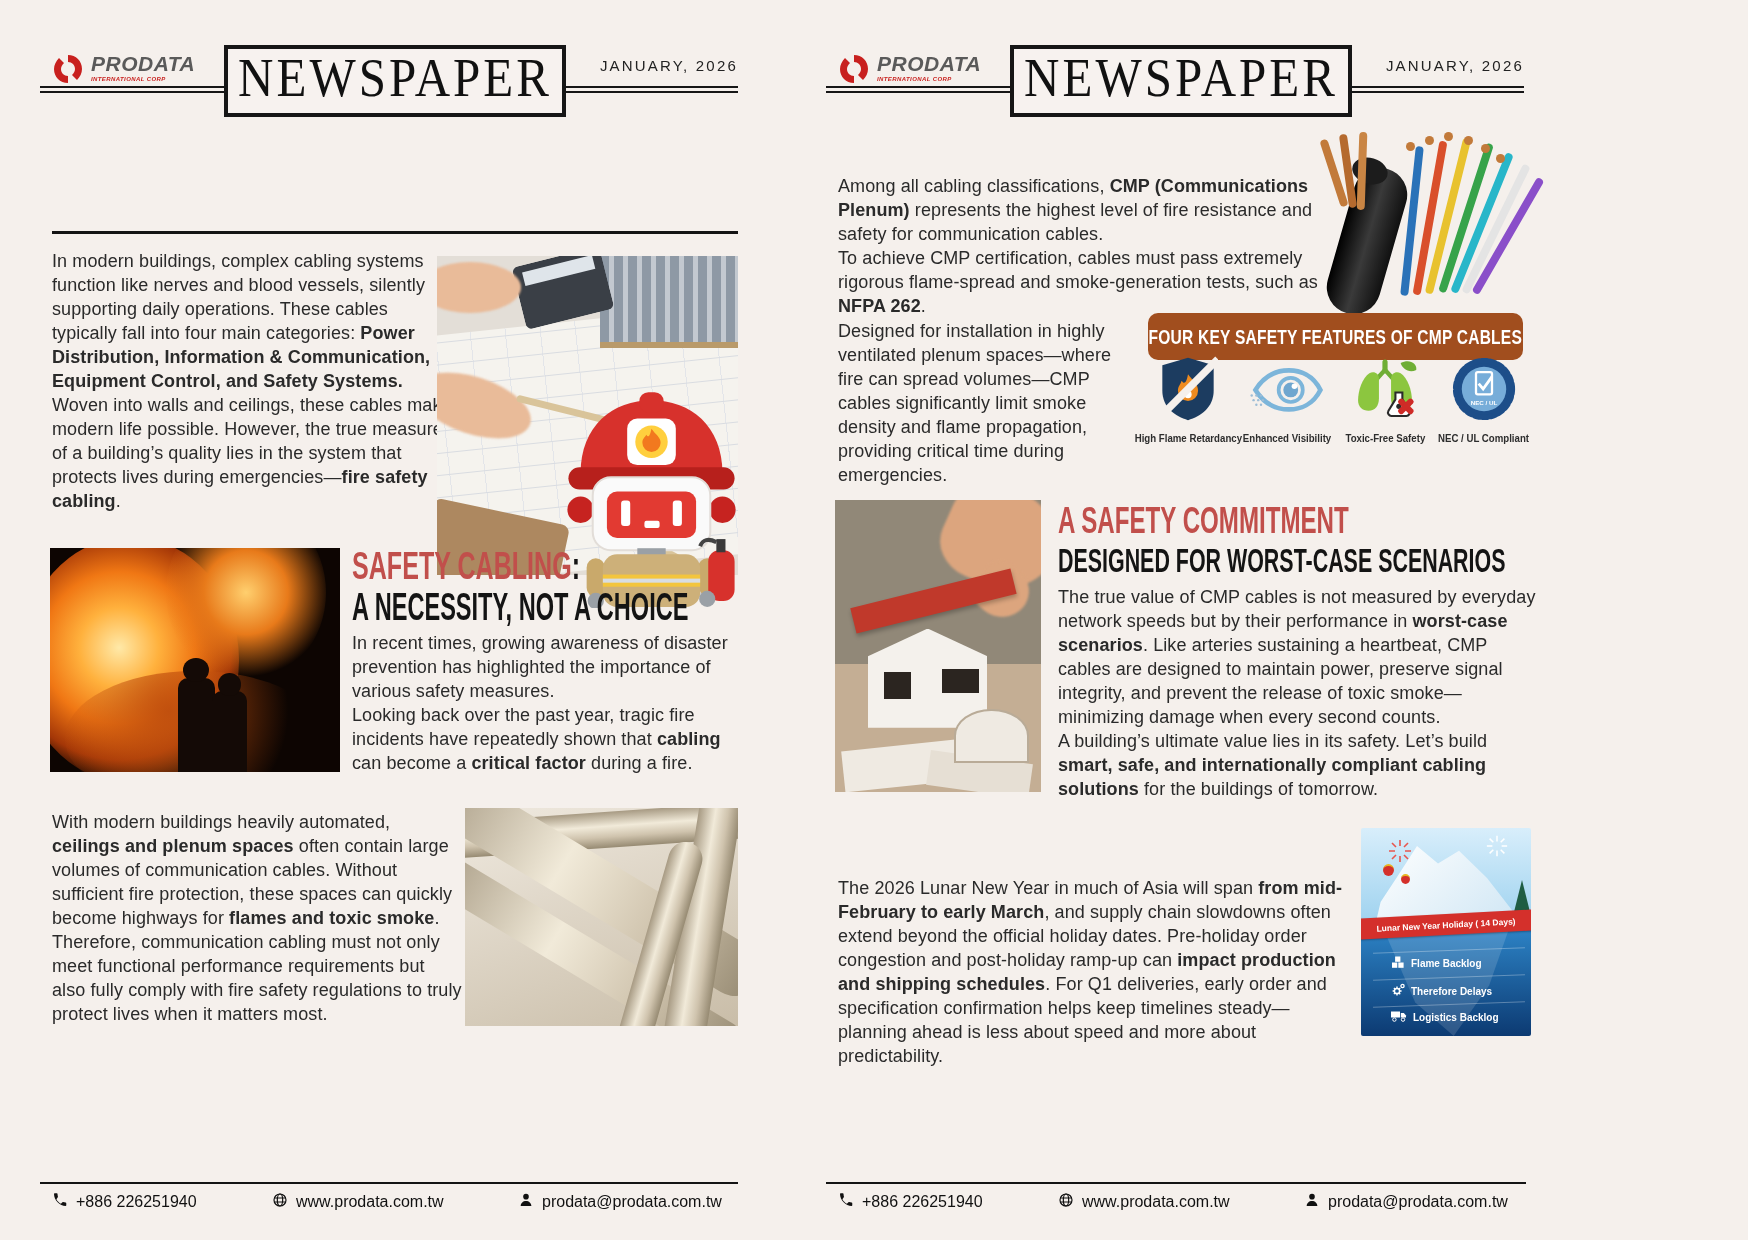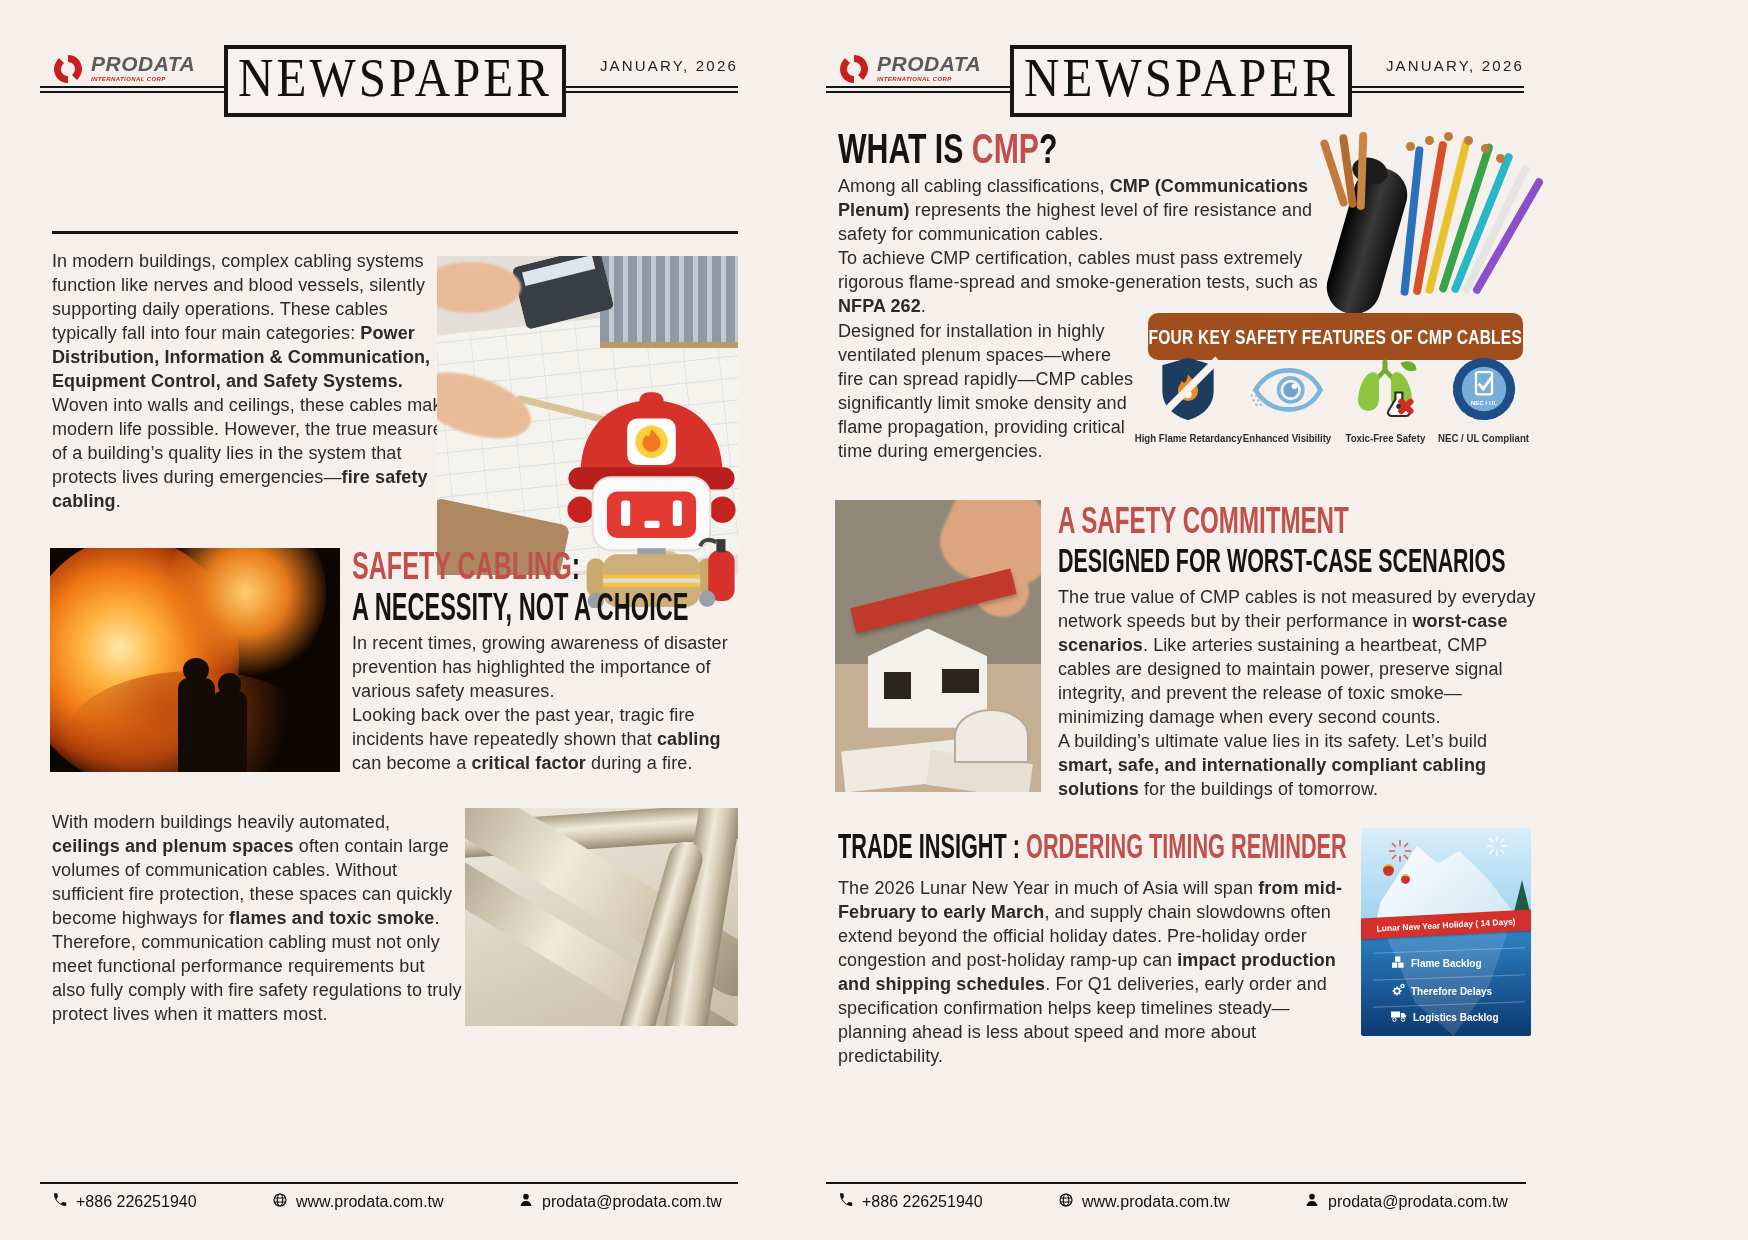--- a/index.html
+++ b/index.html
@@ -211,23 +211,20 @@
   </div>
   <div class="abs mast-line" style="left:826px;top:86px;width:184px;"></div>
   <div class="abs mast-line" style="left:826px;top:91px;width:184px;"></div>
   <div class="abs mast-line" style="left:1344px;top:86px;width:180px;"></div>
   <div class="abs mast-line" style="left:1344px;top:91px;width:180px;"></div>
   <div class="abs mast-box" style="left:1010px;top:45px;width:334px;height:64px;">
     <span class="mast-word">NEWSPAPER</span>
   </div>
   <div class="abs date-txt" style="left:1324px;top:57px;width:200px;">JANUARY, 2026</div>
 
-  <div class="abs" style="left:838px;top:128px;">
-    <span class="cond" style="--sx:.72;font-size:42px;"><span>WHAT IS </span><span class="red">CMP</span><span>?</span></span>
-  </div>
   <div class="abs body-text" style="left:838px;top:174px;width:500px;"><span>Among all cabling classifications, </span><span style="font-weight: 700;">CMP (Communications Plenum)</span><span> represents the highest level of fire resistance and safety for communication cables.</span><br><span>To achieve CMP certification, cables must pass extremely rigorous flame-spread and smoke-generation tests, such as </span><span style="font-weight: 700;">NFPA 262</span><span>.</span></div>
 
   <div class="abs" style="left:1322px;top:140px;width:202px;height:174px;">
     <div class="wire" style="left:18px;top:26px;width:54px;height:150px;background:linear-gradient(90deg,#000,#3a3a3a 50%,#101010);border-radius:27px;transform:rotate(16deg);"></div>
     <div class="wire" style="left:30px;top:18px;width:36px;height:26px;background:#1c1c1c;border-radius:50%;transform:rotate(16deg);"></div>
     <div class="wire" style="left:8px;top:-2px;width:8px;height:70px;background:#c27a3a;transform:rotate(-18deg);"></div>
     <div class="wire" style="left:22px;top:-6px;width:8px;height:74px;background:#b56a2e;transform:rotate(-8deg);"></div>
     <div class="wire" style="left:36px;top:-8px;width:8px;height:78px;background:#c98544;transform:rotate(2deg);"></div>
     <div class="wire" style="left:86px;top:6px;width:8px;height:150px;background:#2a72b8;transform:rotate(6deg);"></div>
     <div class="wire" style="left:104px;top:0px;width:8px;height:156px;background:#d94f2b;transform:rotate(10deg);"></div>
@@ -237,21 +234,21 @@
     <div class="wire" style="left:170px;top:18px;width:8px;height:142px;background:#e4e4e4;transform:rotate(26deg);"></div>
     <div class="wire" style="left:182px;top:30px;width:8px;height:132px;background:#8a4fc9;transform:rotate(30deg);"></div>
     <div class="wire-tip" style="left:84px;top:2px;"></div>
     <div class="wire-tip" style="left:103px;top:-4px;"></div>
     <div class="wire-tip" style="left:122px;top:-8px;"></div>
     <div class="wire-tip" style="left:142px;top:-4px;"></div>
     <div class="wire-tip" style="left:159px;top:4px;"></div>
     <div class="wire-tip" style="left:174px;top:14px;"></div>
   </div>
 
-  <div class="abs body-text" style="left:838px;top:319px;width:302px;">Designed for installation in highly ventilated plenum spaces—where fire can spread rapidly—CMP cables significantly limit smoke density and flame propagation, providing critical time during emergencies.</div>
+  <div class="abs body-text" style="left:838px;top:319px;width:302px;">Designed for installation in highly ventilated plenum spaces—where fire can spread volumes—CMP cables significantly limit smoke density and flame propagation, providing critical time during emergencies.</div>
 
   <div class="abs banner" style="left:1148px;top:313px;width:375px;height:47px;">
     <span class="banner-txt">FOUR KEY SAFETY FEATURES OF CMP CABLES</span>
   </div>
   <div class="abs" style="left:1140px;top:356px;width:392px;display:flex;justify-content:space-between;">
     <div class="feat-col">
       <span>
         <svg width="60" height="66" viewBox="0 0 64 72">
           <path d="M32 2 60 10 V38 C60 56 46 66 32 70 18 66 4 56 4 38 V10 Z" fill="#1c3c60"></path>
           <path d="M32 20c5 7 11 10 11 18a11 11 0 0 1-22 0c0-5 3-7 4-11 2.5 3.5 5 4 7-7z" fill="#ef8b1f"></path>
@@ -328,23 +325,20 @@
     <div class="hs-paper" style="left:45%;bottom:0;width:50%;height:12%;transform:rotate(8deg);background:#e6dfd4;"></div>
     <div class="hs-paper" style="left:58%;bottom:10%;width:34%;height:17%;border-radius:50% 50% 0 0;background:#efeae2;border:2px solid #b9ab97;"></div>
   </div>
 
   <div class="abs" style="left:1058px;top:503px;">
     <span class="cond red" style="--sx:.67;font-size:36px;">A SAFETY COMMITMENT</span><br>
     <span class="cond" style="--sx:.63;font-size:34px;margin-top:3px;">DESIGNED FOR WORST-CASE SCENARIOS</span>
   </div>
   <div class="abs body-text" style="left:1058px;top:585px;width:478px;"><span>The true value of CMP cables is not measured by everyday network speeds but by their performance in </span><span style="font-weight: 700;">worst-case scenarios</span><span>. Like arteries sustaining a heartbeat, CMP cables are designed to maintain power, preserve signal integrity, and prevent the release of toxic smoke—minimizing damage when every second counts.</span><br><span>A building’s ultimate value lies in its safety.  Let’s build </span><span style="font-weight: 700;">smart, safe, and internationally compliant cabling solutions</span><span> for the buildings of tomorrow.</span></div>
 
-  <div class="abs" style="left:838px;top:828px;">
-    <span class="cond" style="--sx:.62;font-size:35px;"><span>TRADE INSIGHT : </span><span class="red">ORDERING TIMING REMINDER</span></span>
-  </div>
   <div class="abs body-text" style="left:838px;top:876px;width:520px;"><span>The 2026 Lunar New Year in much of Asia will span </span><span style="font-weight: 700;">from mid-February to early March</span><span>, and supply chain slowdowns often extend beyond the official holiday dates. Pre-holiday order congestion and post-holiday ramp-up can </span><span style="font-weight: 700;">impact production and shipping schedules</span><span>. For Q1 deliveries, early order and specification confirmation helps keep timelines steady—planning ahead is less about speed and more about predictability.</span></div>
 
   <div class="iceberg" style="left:1361px;top:828px;width:170px;height:208px;">
     <div class="ice-sky"></div>
     <div class="ice-top"></div>
     <div class="tree"></div>
     <span class="fw" style="left:26px;top:10px;">
       <svg width="26" height="26" viewBox="0 0 26 26" stroke="#e8554d" stroke-width="1.6">
           <path d="M13 2v6M13 18v6M2 13h6M18 13h6M5 5l4 4M21 21l-4-4M21 5l-4 4M5 21l4-4"></path>
         </svg>

